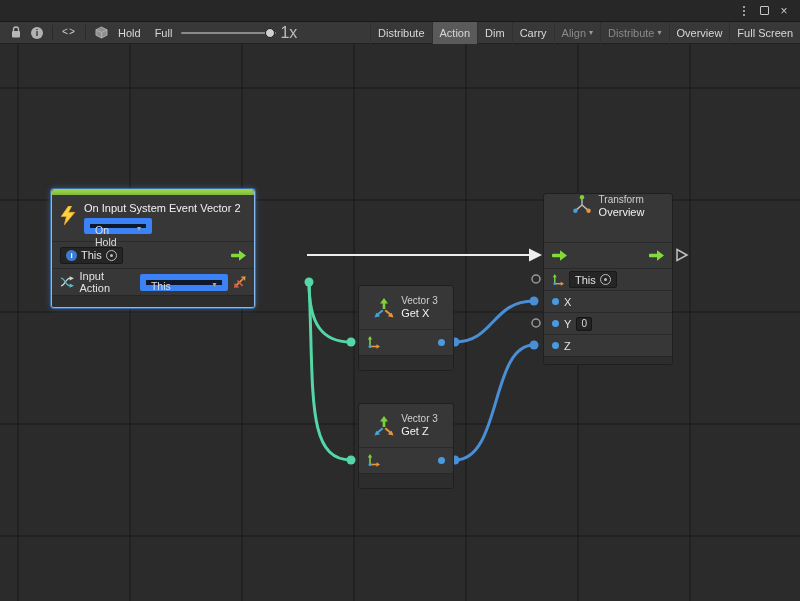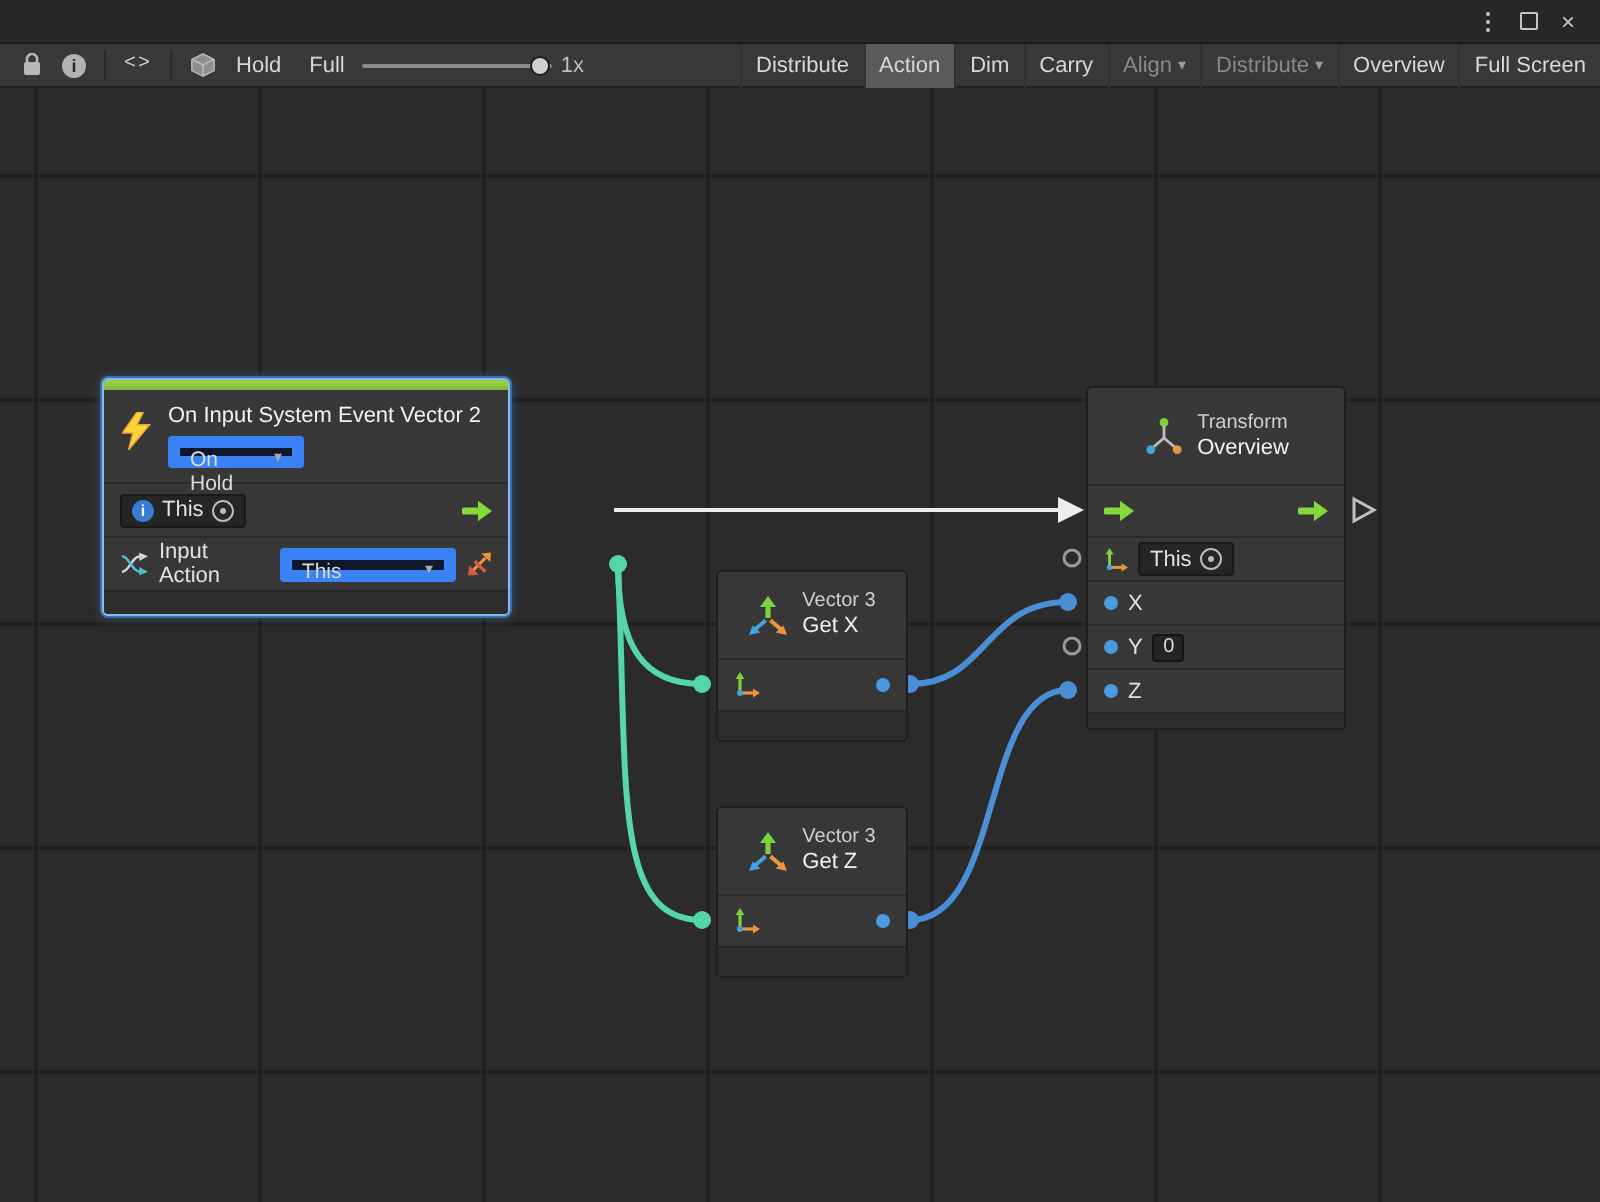--- a/index.html
+++ b/index.html
@@ -20,21 +20,21 @@
   .toolbar{height:22px;background:#383838;display:flex;align-items:center;font-size:11px;color:#d8d8d8;border-bottom:1px solid #202020;flex:0 0 22px;padding-left:6px;white-space:nowrap}
   .t-ic{display:flex;align-items:center;justify-content:center;padding:0 5px;height:22px}
   .sep{width:1px;height:15px;background:#2a2a2a;margin:0 4px;flex:0 0 1px}
   .code-ic{font-size:10px;letter-spacing:1px;color:#cfcfcf;font-family:"Liberation Mono",monospace}
   .info-circle{width:12px;height:12px;border-radius:50%;background:#b2b2b2;color:#2b2b2b;font-size:9px;font-weight:bold;display:flex;align-items:center;justify-content:center;font-style:normal}
   .t-label{padding:0 5px}
   .zoomwrap{display:flex;align-items:center;margin:0 4px}
   .slider{position:relative;width:95px;height:12px;margin:0 4px}
   .slider .track{position:absolute;left:0;right:0;top:5px;height:2px;background:#8a8a8a;border-radius:1px}
   .slider .knob{position:absolute;top:1px;left:84px;width:10px;height:10px;border-radius:50%;background:#cfcfcf;border:1px solid #1d1d1d}
-  .zoomval{font-size:11px;color:#bdbdbd;padding-right:2px}
+  .zoomval{font-size:16px;color:#bdbdbd;padding-right:2px}
   .tbtns{margin-left:auto;display:flex;height:22px}
   .tbtn{padding:0 7px;height:22px;display:flex;align-items:center;gap:3px;border-left:1px solid #303030;cursor:default}
   .tbtn.active{background:#5a5a5a}
   .tbtn.disabled{color:#8a8a8a}
   .tbtn .caret{font-size:8px;color:#9a9a9a}
 
   
   .canvas{position:relative;flex:1;background-color:#2b2b2b;
     background-image:linear-gradient(to right,rgba(0,0,0,.20) 2px,transparent 2px),
                      linear-gradient(to bottom,rgba(0,0,0,.20) 2px,transparent 2px);
@@ -57,21 +57,21 @@
   .ev-mode{width:68px;margin-top:4px}
   .action-dd{width:90px;height:17px}
   .ev-row1{height:27px}.ev-row2{height:27px}
 
   .pill{display:flex;align-items:center;gap:4px;background:#252525;border:1px solid #191919;border-radius:2px;padding:0 5px;height:17px}
   .info-dot{width:11px;height:11px;border-radius:50%;background:#3a7bd5;color:#fff;font-size:8px;font-weight:bold;display:flex;align-items:center;justify-content:center;font-style:normal}
   .target{width:11px;height:11px;border:1.3px solid #bcbcbc;border-radius:50%;display:flex;align-items:center;justify-content:center}
   .target i{width:3px;height:3px;border-radius:50%;background:#bcbcbc;display:block}
 
   .v-header{height:43px;display:flex;align-items:center;justify-content:center;gap:7px;padding:0 6px}
-  .t-header{height:48px;display:flex;align-items:center;justify-content:center;gap:7px;padding:0 6px}
+  .t-header{height:48px;display:flex;justify-content:center;gap:7px;padding:0 6px}
   .cat{font-size:10px;color:#cfcfcf;line-height:12px}
   .nm{font-size:11px;color:#f2f2f2;line-height:13px}
   .v-row{height:26px}
   .p-row{height:22px}
   .bdot{width:7px;height:7px;border-radius:50%;background:#4a9adf;flex:0 0 7px}
   .valbox{min-width:16px;height:14px;background:#242424;border:1px solid #141414;border-radius:2px;color:#dcdcdc;font-size:10px;display:flex;align-items:center;justify-content:center;padding:0 3px}
 </style>
 </head>
 <body>
 

